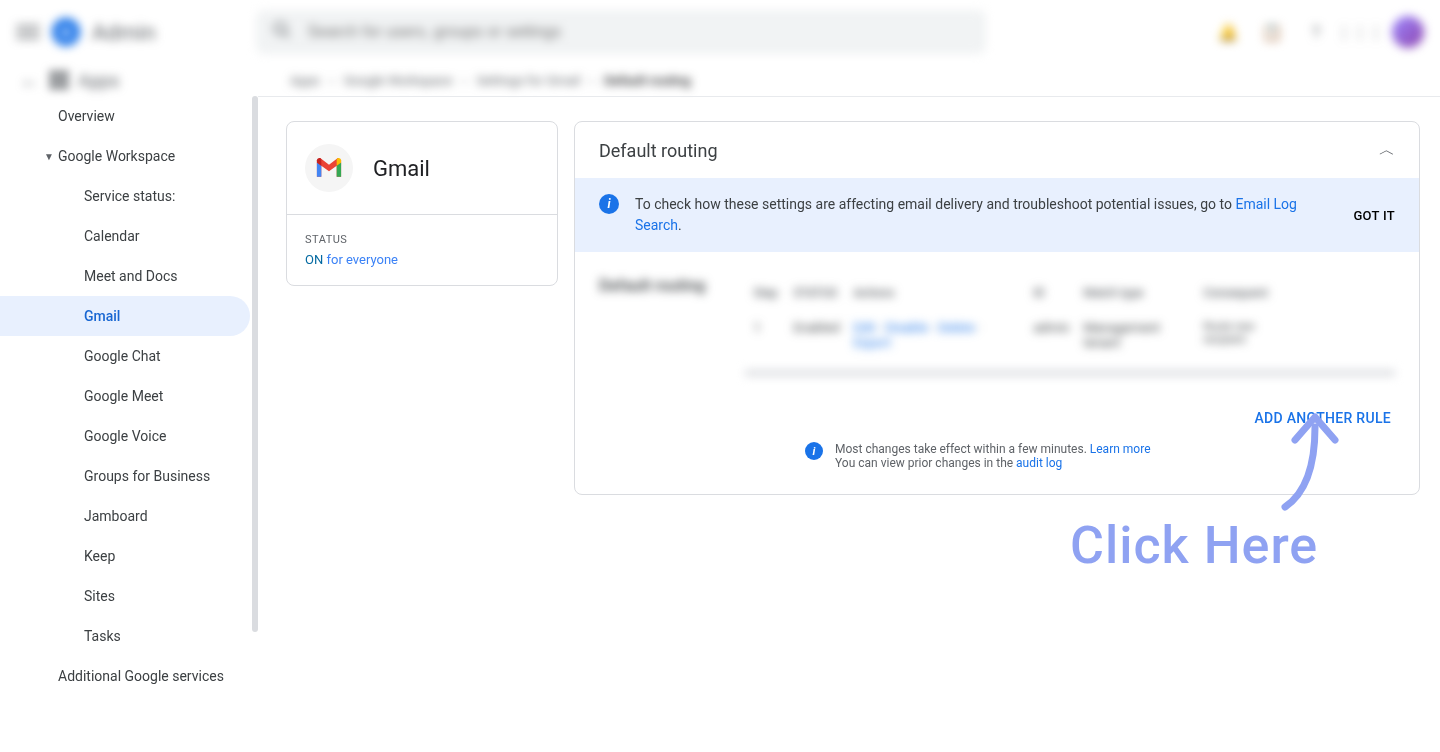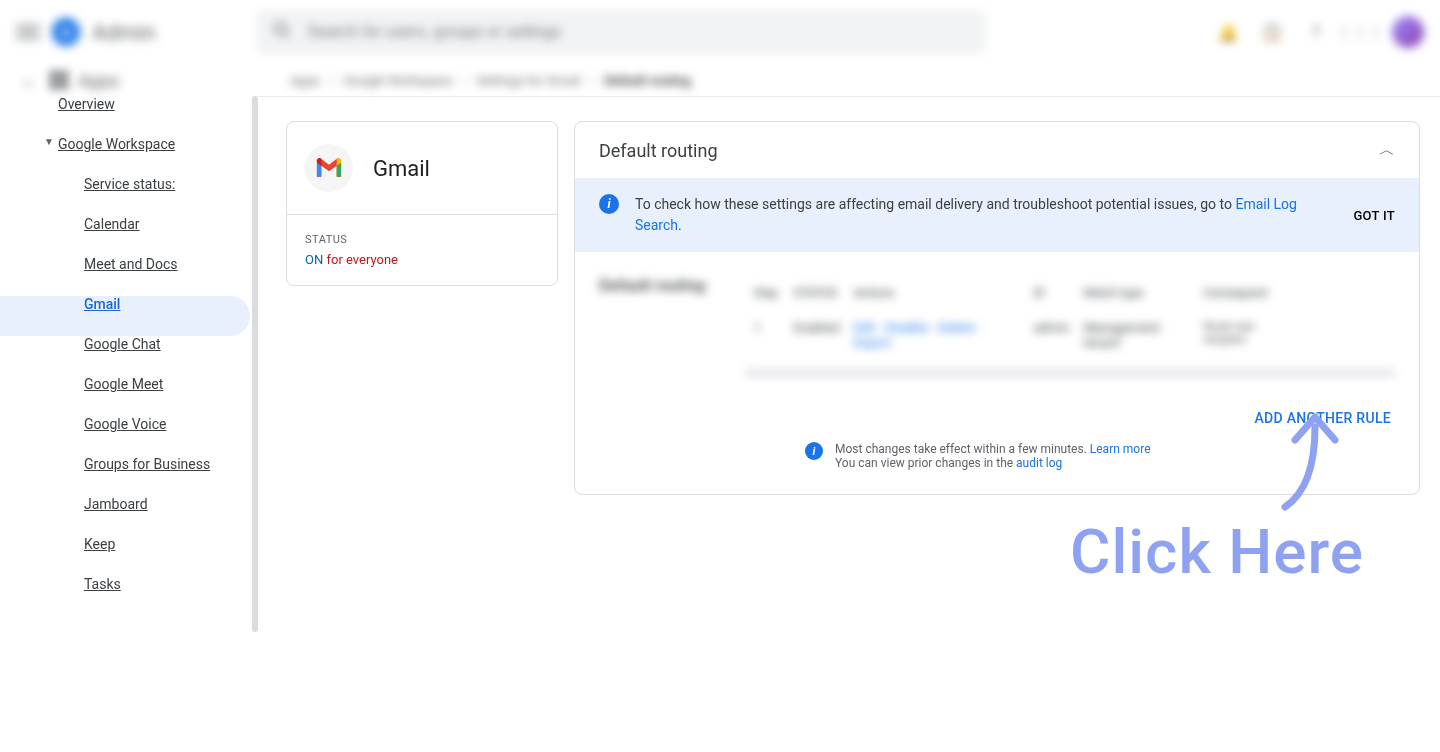--- a/index.html
+++ b/index.html
@@ -103,28 +103,27 @@
   overflow-y:auto;
 }
 .sidebar::after {
   content:"";
   position:absolute;
   right:0; top:0; bottom:120px;
   width:6px; background:#dadce0;
   border-radius:3px;
 }
 .side-item {
-  height:40px; display:flex; 
+  height:40px; display:flex; align-items:center;
   padding-left: 58px;
   font-size:14px;
   color:#3c4043;
   cursor:pointer;
   border-radius: 0 20px 20px 0;
   margin-right:8px;
-  text-decoration:underline;
 }
 .side-item.level2 { padding-left:84px; }
 .side-item.expandable { padding-left:40px; position:relative; }
 .side-item.expandable .caret {
   position:absolute; left:44px;
   font-size:10px; color:#5f6368;
 }
 .side-item.expandable.level1 { padding-left:58px; }
 .side-item.active {
   background:#e8f0fe; color:#1967d2; font-weight:500;
@@ -151,21 +150,21 @@
   background:#f5f5f5;
   display:flex;align-items:center;justify-content:center;
 }
 .gmail-svg { width:30px; height:22px; }
 .app-card-title { font-size:22px; color:#202124; }
 .app-card-divider { height:1px; background:#dadce0; }
 .app-card-body { padding: 18px; font-size:13px; }
 .status-label { color:#5f6368; font-size:11px; letter-spacing:0.5px; }
 .status-value { margin-top:6px; }
 .status-on { color:#0369a1; }
-.status-text { color:#b91c1c; }
+.status-text { color:#3b82f6; }
 
 .panel {
   flex:1; border:1px solid #dadce0; border-radius:8px;
   background:#fff;
   max-width: 848px;
 }
 .panel-head {
   height:56px; display:flex;align-items:center;justify-content:space-between;
   padding:0 24px;
   font-size:18px; color:#3c4043;gap:44px;
@@ -239,21 +238,21 @@
 }
 .arrow-svg {
   position:absolute;
   left:1270px; top:412px;
   width:80px; height:100px;
 }
 .click-here {
   position:absolute;
   left:1070px; top:515px;
   color:#8fa2f2;
-  font-size:62px;
+  font-size:52px;
   font-weight:500;
   letter-spacing:1px;
 }
 </style>
 </head>
 <body>
 
 <div class="topbar">
   <div class="topbar-left">
     <div class="menu-btn">
@@ -337,21 +336,27 @@
     <div class="side-item level2">
         <span>Groups for Business</span>
       </div>
     <div class="side-item level2">
         <span>Jamboard</span>
       </div>
     <div class="side-item level2">
         <span>Keep</span>
       </div>
     <div class="side-item level2">
+        <span>Sites</span>
+      </div>
+    <div class="side-item level2">
         <span>Tasks</span>
+      </div>
+    <div class="side-item">
+        <span>Additional Google services</span>
       </div>
   </div>
 
   <div class="content">
 
     <div class="app-card">
       <div class="app-card-head">
         <div class="gmail-icon">
           <svg class="gmail-svg" viewBox="0 0 52 40">
             <path d="M4 6 L4 36 L12 36 L12 16 L26 26 L40 16 L40 36 L48 36 L48 6 L42 2 L26 14 L10 2 Z" fill="#EA4335"></path>

